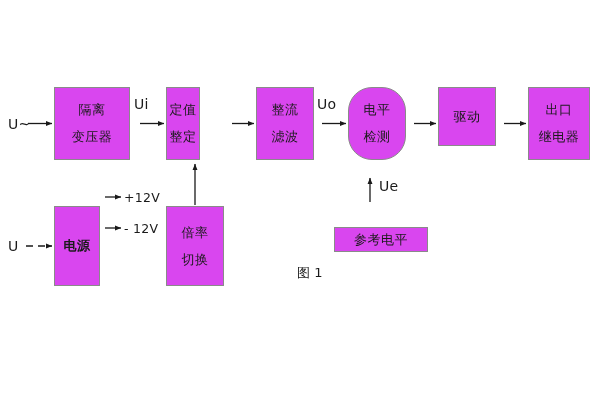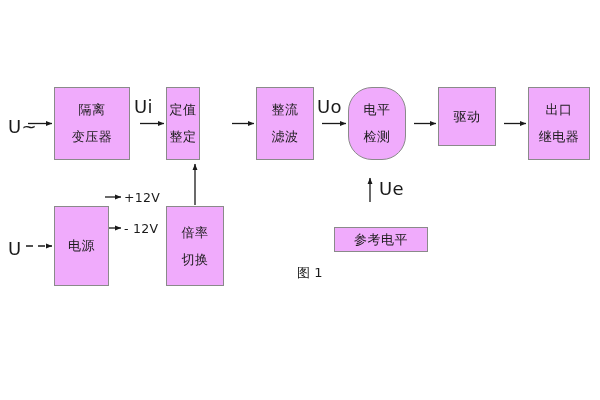--- a/index.html
+++ b/index.html
@@ -18,39 +18,39 @@
   #canvas {
     position: relative;
     width: 600px;
     height: 400px;
     background: #ffffff;
   }
   .blk {
     position: absolute;
     box-sizing: border-box;
     border: 1px solid #8a8a8a;
-    background: #f0abfc;
+    background: #d946ef;
     display: flex;
     flex-direction: column;
     align-items: center;
     justify-content: center;
     line-height: 1.05;
   }
   .blk .ln {
     font-size: 13px;
     color: #1a1a1a;
     letter-spacing: 0.5px;
     white-space: nowrap;
   }
   .blk .ln + .ln { margin-top: 13px; }
   .blk.single .ln { margin-top: 0; }
 
   .lbl {
     position: absolute;
-    font-size: 18px;
+    font-size: 14px;
     color: #1a1a1a;
     white-space: nowrap;
     letter-spacing: 0.3px;
   }
   .lbl.small { font-size: 12.5px; }
 
   .caption {
     position: absolute;
     font-size: 13px;
     color: #1a1a1a;
@@ -122,21 +122,21 @@
 
   <div class="blk single" style="left:438px; top:87px; width:58px; height:59px;">
     <span class="ln">驱动</span>
   </div>
 
   <div class="blk" style="left:528px; top:87px; width:62px; height:73px;">
     <span class="ln">出口</span>
     <span class="ln">继电器</span>
   </div>
 
-  <div class="blk single" style="left:54px; top:206px; width:55px; height:80px;">
+  <div class="blk single" style="left:54px; top:206px; width:46px; height:80px;font-weight:bold;">
     <span class="ln">电源</span>
   </div>
 
   <div class="blk" style="left:166px; top:206px; width:58px; height:80px;">
     <span class="ln">倍率</span>
     <span class="ln">切换</span>
   </div>
 
   <div class="blk single" style="left:334px; top:227px; width:94px; height:25px;">
     <span class="ln">参考电平</span>

